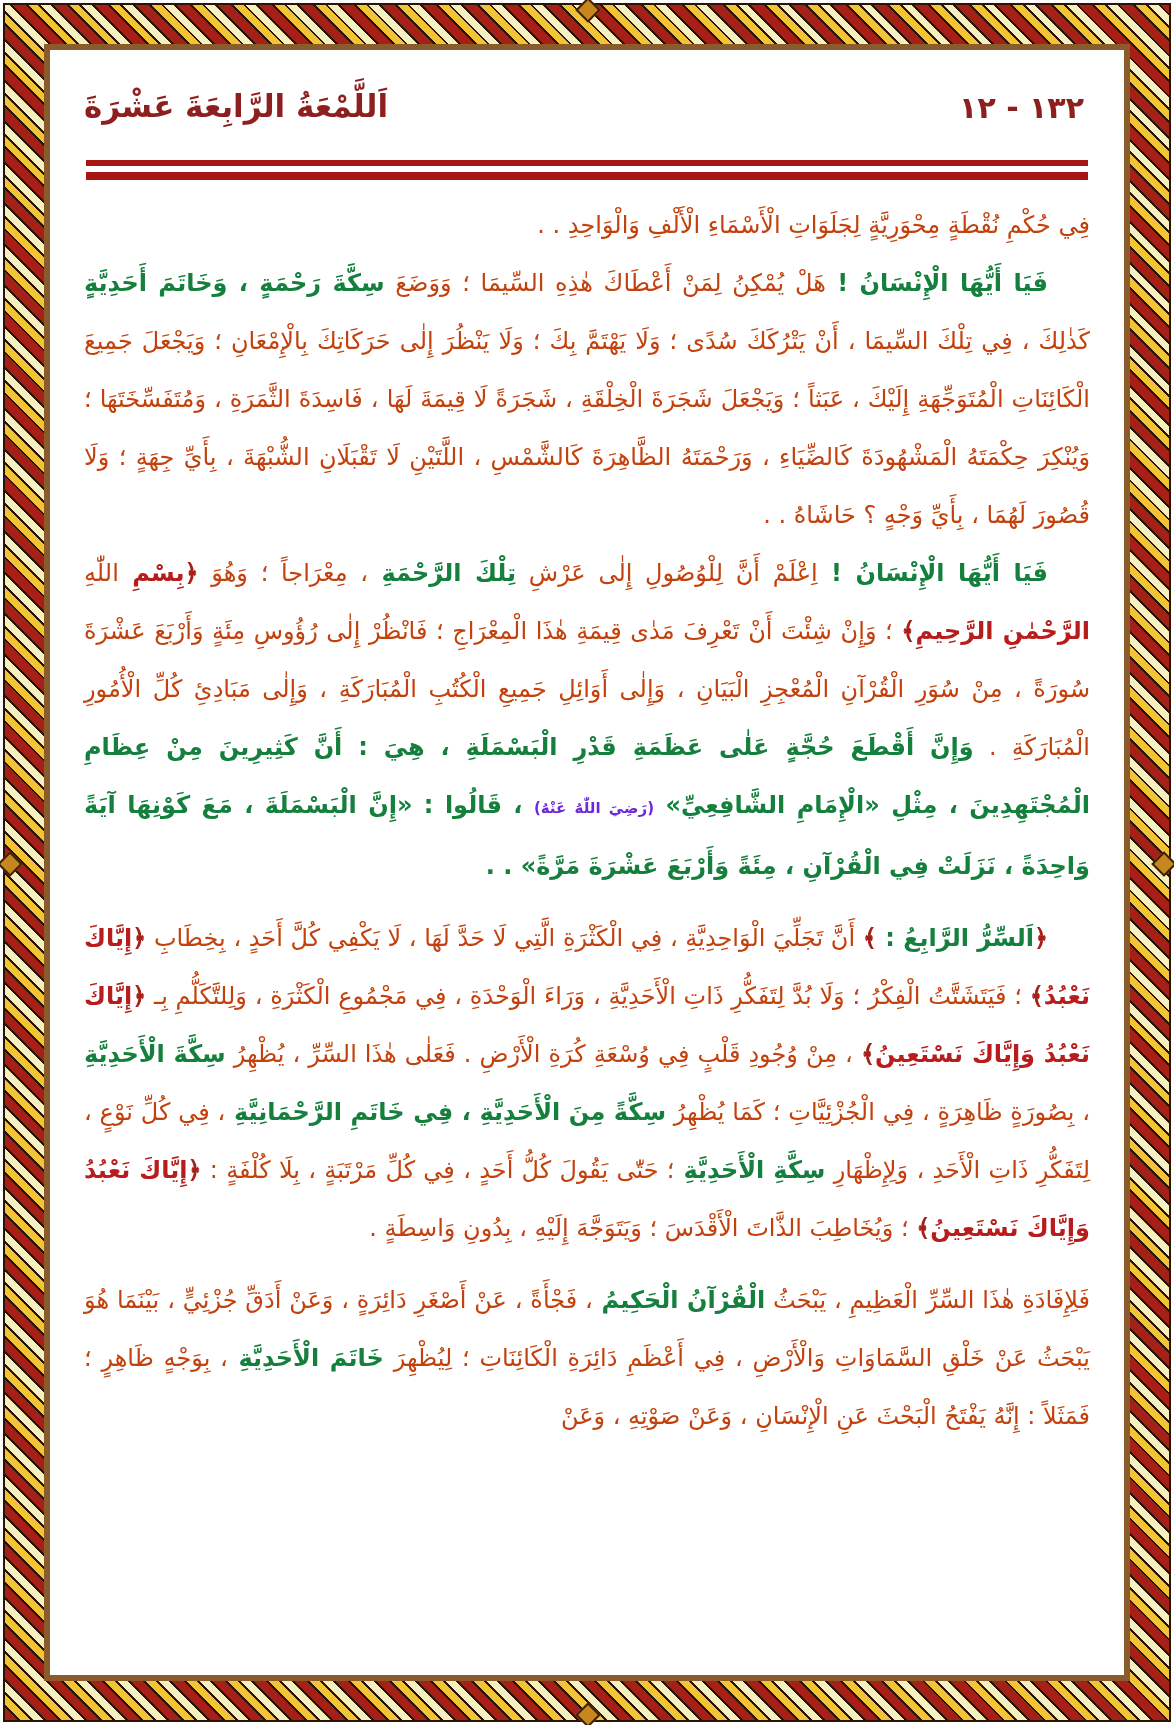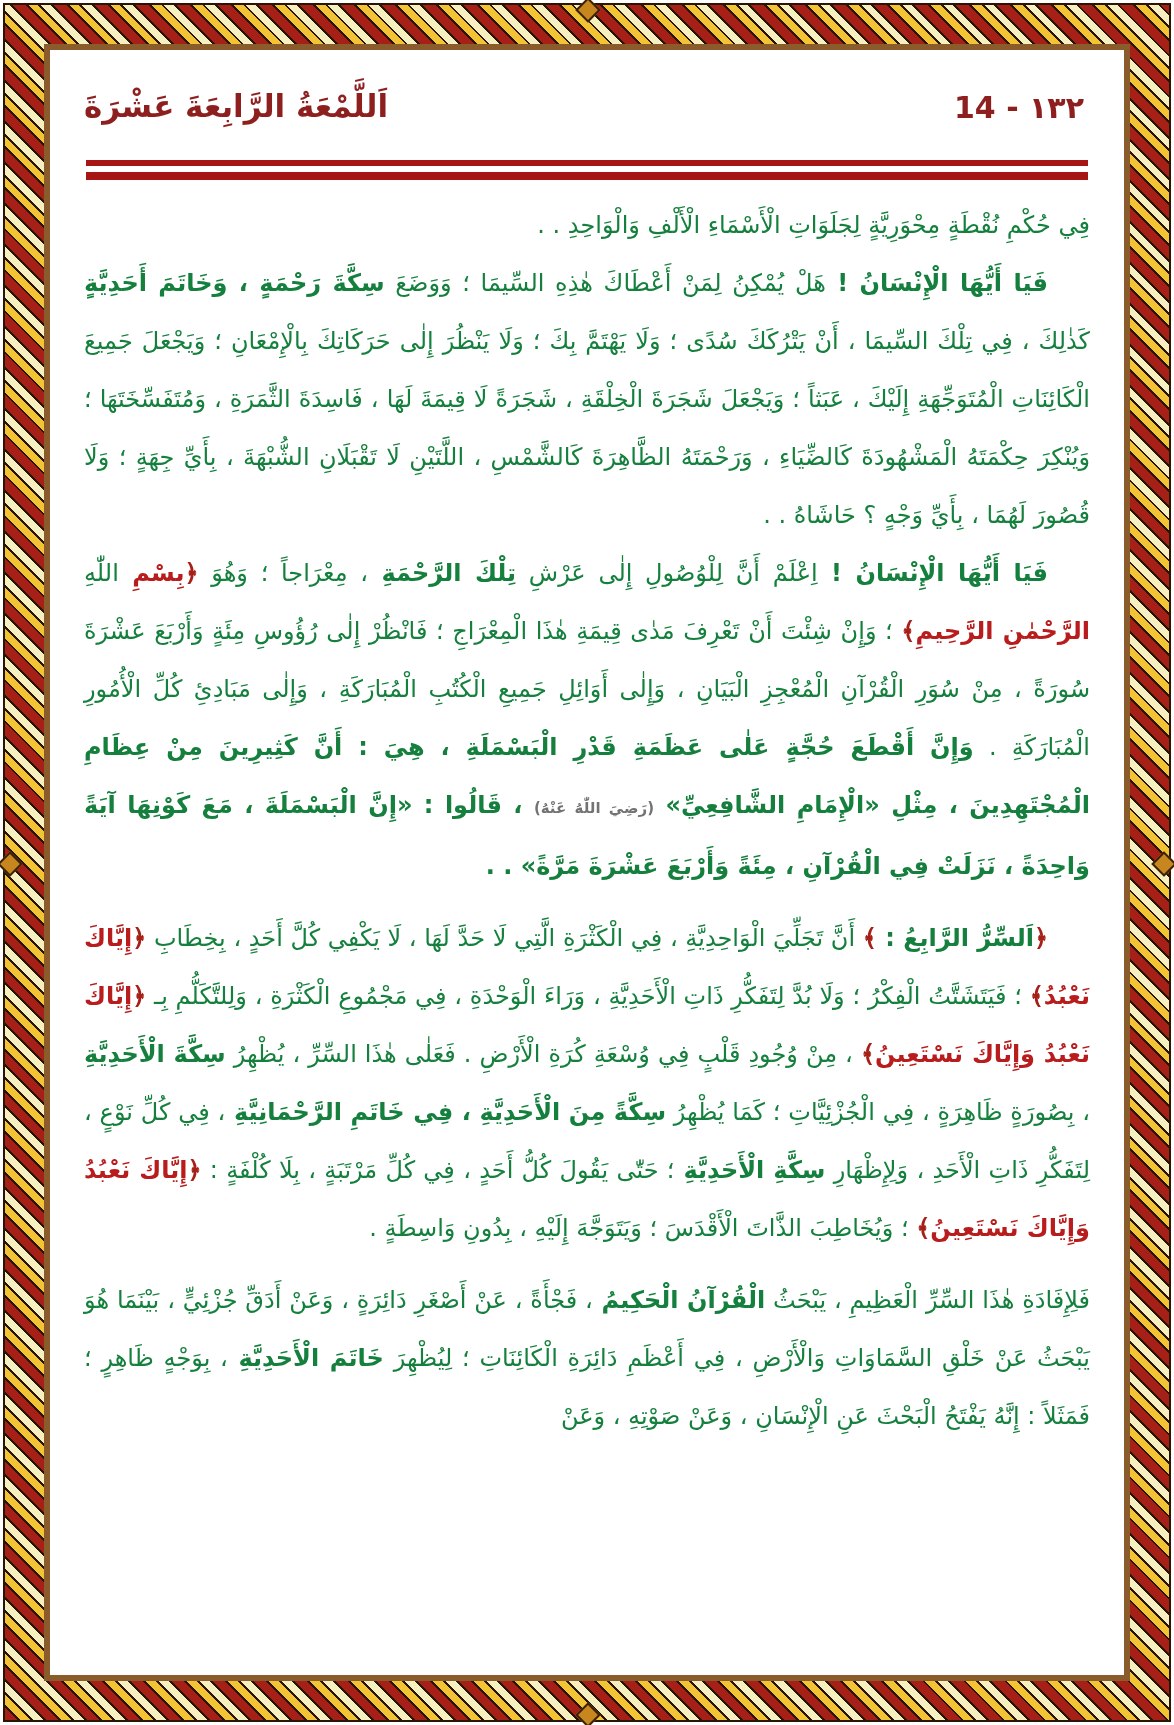--- a/index.html
+++ b/index.html
@@ -65,41 +65,41 @@
   .body-text{
     margin-top:16px;
     color:#141414;
     font-size:24px;
     line-height:58px;
     text-align:justify;
   }
   .body-text p{margin:0;padding:0;}
   .para-indent{text-indent:42px;}
   .para-gap{margin-top:14px !important;}
-  .seg-black{color:#15803d;}
+  .seg-black{color:#c2410c;}
   .seg-red{color:#15803d;font-weight:bold;}
   .seg-blue{color:#b91c1c;font-weight:bold;}
   .seg-bracket{color:#a62017;font-weight:bold;}
-  .seg-rda{color:#737373;font-weight:bold;font-size:15px;}
+  .seg-rda{color:#6d28d9;font-weight:bold;font-size:15px;}
 </style>
 </head>
 <body>
 
 <div class="page">
 
   <div class="border-frame"></div>
   <div class="edge-diamond d-top"></div>
   <div class="edge-diamond d-bottom"></div>
   <div class="edge-diamond d-left"></div>
   <div class="edge-diamond d-right"></div>
 
   <div class="content-area">
 
     <div class="header">
-      <div class="page-num">١٣٢ - 14</div>
+      <div class="page-num">١٣٢ - ١٢</div>
       <div class="page-title">اَللَّمْعَةُ الرَّابِعَةَ عَشْرَةَ</div>
     </div>
 
     <div class="double-rule">
       <div class="rule-a"></div>
       <div class="rule-gap"></div>
       <div class="rule-b"></div>
     </div>
 
     <div class="body-text">

